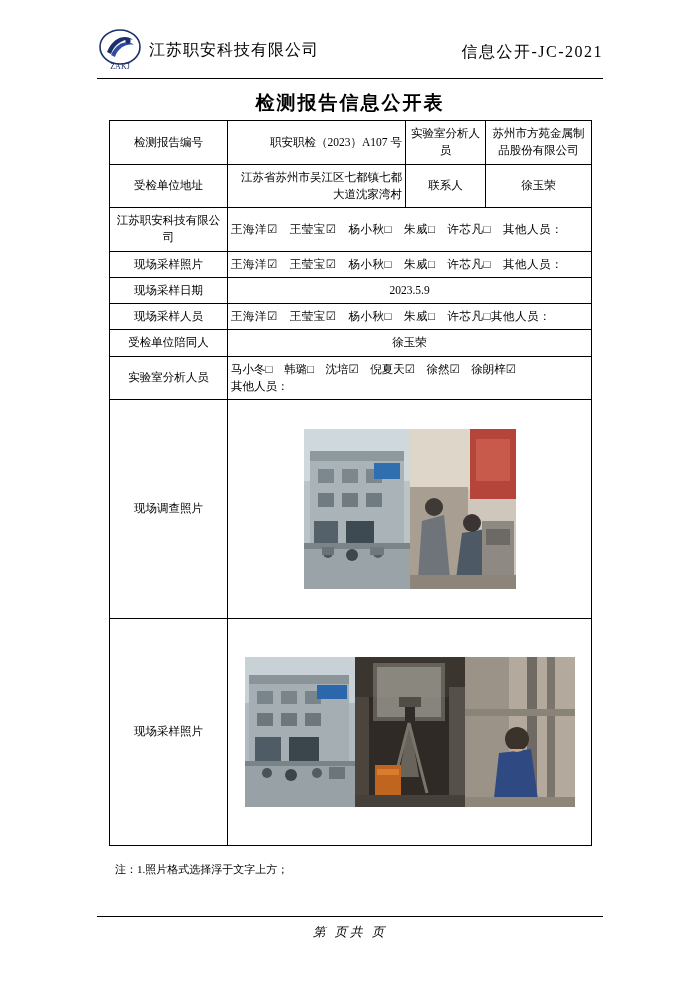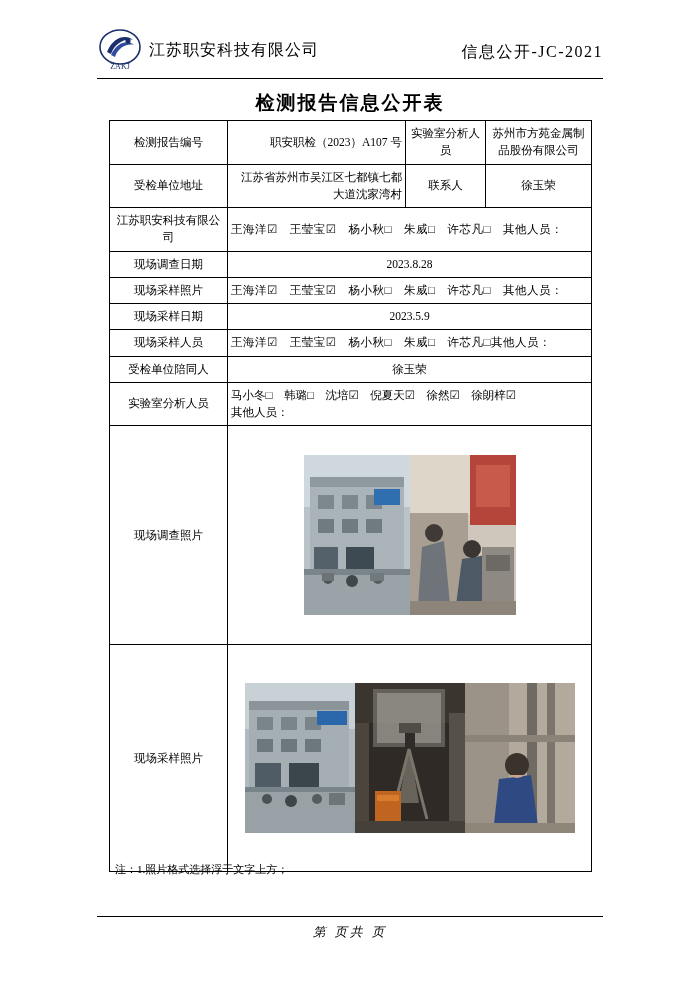--- a/index.html
+++ b/index.html
@@ -190,24 +190,20 @@
       </tr>
       <tr>
         <td class="c-label">受检单位地址</td>
         <td class="c-mid cell-2line">江苏省苏州市吴江区七都镇七都大道沈家湾村</td>
         <td class="c-label2">联系人</td>
         <td class="c-right">徐玉荣</td>
       </tr>
       <tr>
         <td class="c-label">江苏职安科技有限公司</td>
         <td class="left member-line" colspan="3">王海洋☑　王莹宝☑　杨小秋□　朱威□　许芯凡□　其他人员：</td>
-      </tr>
-      <tr>
-        <td class="c-label">现场调查日期</td>
-        <td class="center" colspan="3">2023.8.28</td>
       </tr>
       <tr>
         <td class="c-label">现场采样照片</td>
         <td class="left member-line" colspan="3">王海洋☑　王莹宝☑　杨小秋□　朱威□　许芯凡□　其他人员：</td>
       </tr>
       <tr>
         <td class="c-label">现场采样日期</td>
         <td class="center" colspan="3">2023.5.9</td>
       </tr>
       <tr>

